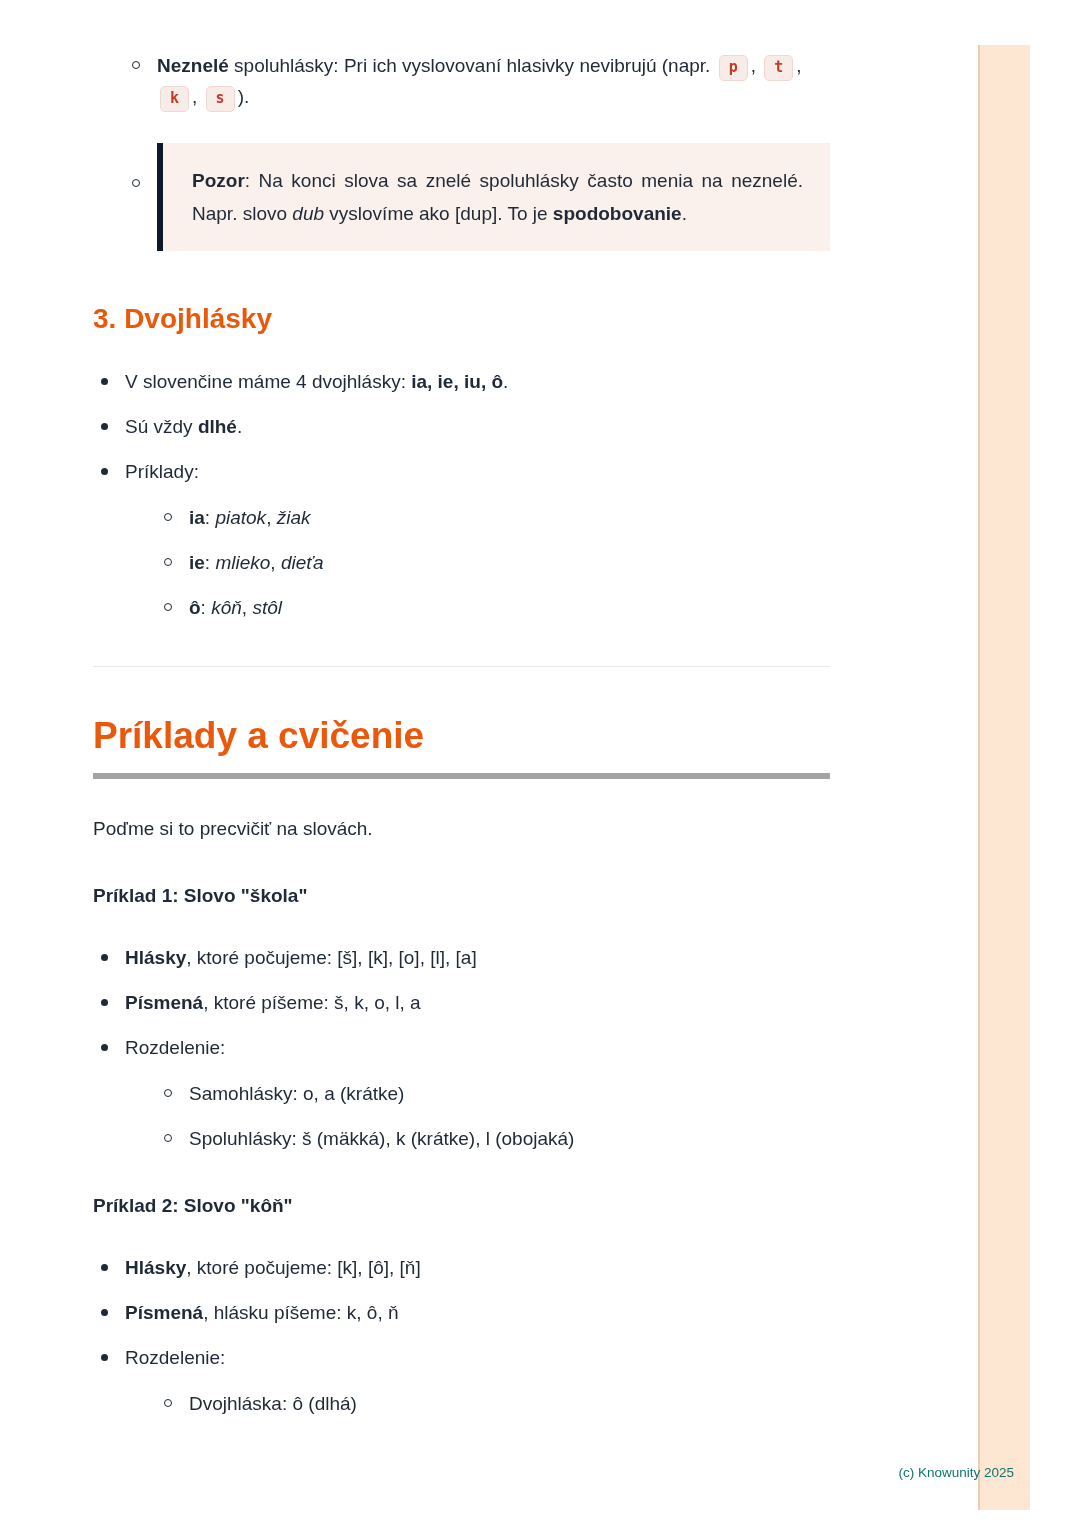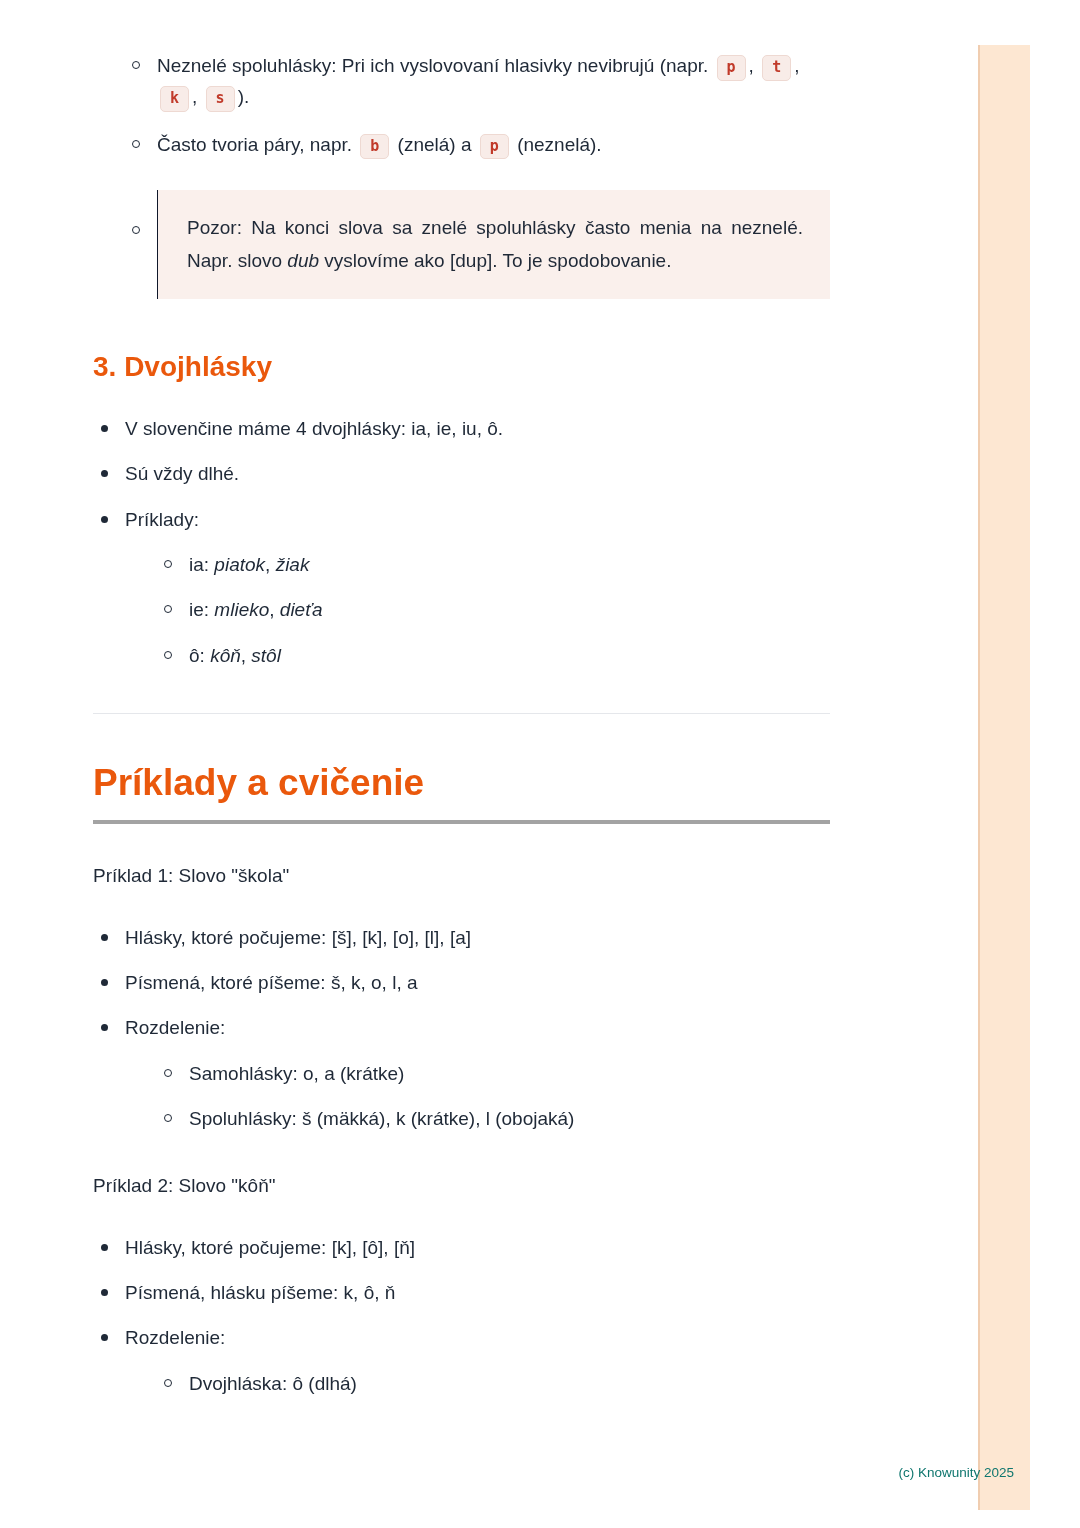--- a/index.html
+++ b/index.html
@@ -32,41 +32,41 @@
   .top-list > li { padding-left:64px; margin-bottom:16px; }
   .top-list > li::before {
     content:""; position:absolute; left:39px; top:11px;
     width:6px; height:6px; border-radius:50%;
     border:1.6px solid #1f2937; background:transparent;
   }
   .top-list > li.callout-li { margin-top:30px; }
   .top-list > li.callout-li::before { top:36px; }
 
   .callout {
-    background:#faf0ec; border-left:1px solid #0f172a;
+    background:#faf0ec; border-left:6px solid #0f172a;
     padding:21px 27px 21px 29px; text-align:justify; line-height:1.75;
   }
 
-  .b { font-weight:400; }
+  .b { font-weight:700; }
   .i { font-style:italic; }
   .code {
     display:inline-block; font-family:"DejaVu Sans Mono", monospace;
     font-size:15px; font-weight:700; color:#c13a2a;
     background:#f8ece8; border:1px solid #eed9d2; border-radius:5px;
     padding:1px 9px; margin:0 3px; line-height:1.45; vertical-align:baseline;
   }
 
   h2.section-h {
     color:#ea580c; font-size:28px; font-weight:700;
     margin:50px 0 28px; line-height:1.3;
   }
   h1.page-h {
     color:#ea580c; font-size:37px; font-weight:700;
     margin:46px 0 34px; padding-bottom:14px;
-    border-bottom:4px solid #a3a3a3; line-height:1.25;
+    border-bottom:6px solid #a3a3a3; line-height:1.25;
   }
   hr.divider {
     border:none; border-top:1px solid #e5e7eb; margin:42px 0 0;
   }
   p.para { margin:0 0 30px; }
   p.example-title { font-weight:700; margin:36px 0 30px; }
 
   .side-strip {
     position:absolute; top:45px; right:50px; width:50px; height:1465px;
     background:#fde7d2; border-left:2px solid #f0cdb0;
@@ -81,23 +81,20 @@
 
 <div class="page">
 
   <div class="side-strip"></div>
 
   <div class="content">
 
     <ul class="top-list">
       <li>
         <span><span class="b">Neznelé</span><span> spoluhlásky: Pri ich vyslovovaní hlasivky nevibrujú (napr. </span><span class="code">p</span><span>, </span><span class="code">t</span><span>, </span><span class="code">k</span><span>, </span><span class="code">s</span><span>).</span></span>
-      </li>
-      <li>
-        <span><span>Často tvoria páry, napr. </span><span class="code">b</span><span> (znelá) a </span><span class="code">p</span><span> (neznelá).</span></span>
       </li>
       <li class="callout-li">
         <div class="callout">
           <span><span class="b">Pozor</span><span>: Na konci slova sa znelé spoluhlásky často menia na neznelé. Napr. slovo </span><span class="i">dub</span><span> vyslovíme ako [dup]. To je </span><span class="b">spodobovanie</span><span>.</span></span>
         </div>
       </li>
     </ul>
 
     <h2 class="section-h">3. Dvojhlásky</h2>
 
@@ -121,20 +118,21 @@
             <span><span class="b">ô</span><span>: </span><span class="i">kôň</span><span>, </span><span class="i">stôl</span></span>
           </li>
         </ul>
       </li>
     </ul>
 
     <hr class="divider">
 
     <h1 class="page-h">Príklady a cvičenie</h1>
 
+    <p class="para"><span>Poďme si to precvičiť na slovách.</span></p>
 
     <p class="example-title"><span class="b">Príklad 1: Slovo "škola"</span></p>
 
     <ul class="disc-list">
       <li>
         <span><span class="b">Hlásky</span><span>, ktoré počujeme: [š], [k], [o], [l], [a]</span></span>
       </li>
       <li>
         <span><span class="b">Písmená</span><span>, ktoré píšeme: š, k, o, l, a</span></span>
       </li>

